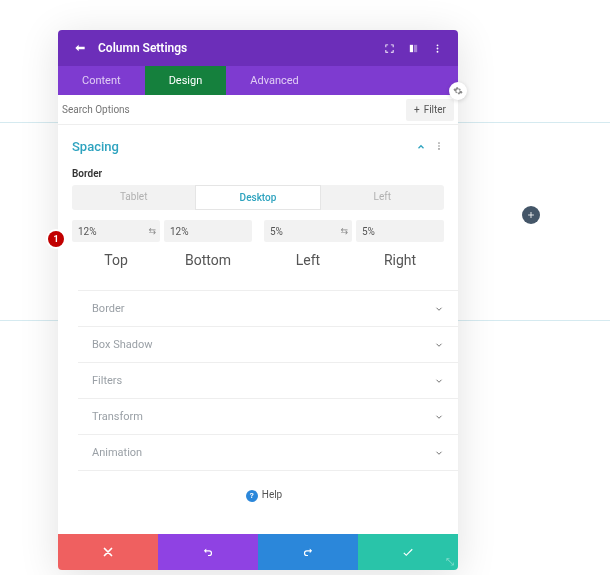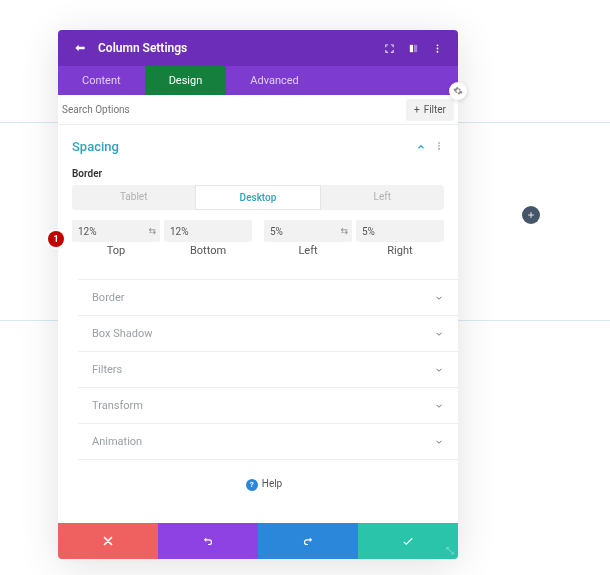--- a/index.html
+++ b/index.html
@@ -28,21 +28,21 @@
   .sublabel { font-size: 10px; font-weight: 600; color: #333; margin-top: 12px; }
   .device-tabs { display: flex; margin-top: 6px; border-radius: 3px; overflow: hidden; }
   .dev-tab { flex: 1; text-align: center; font-size: 10px; padding: 6px 0; background: #f2f2f2; color: #b0b0b0; cursor: pointer; }
   .dev-tab.active { background: #fff; border: 1px solid #e5e5e5; color: #2ea3bf; font-weight: 500; }
   .pad-row { display: flex; gap: 12px; margin-top: 10px; }
   .pad-pair { flex: 1; display: flex; gap: 4px; }
   .pad-col { flex: 1; }
   .pad-input-wrap { background: #f2f2f2; height: 22px; display: flex; align-items: center; position: relative; border-radius: 2px; }
   .pad-input { background: transparent; border: none; outline: none; font-size: 10px; color: #555; width: 100%; padding-left: 6px; }
   .link-ic { position: absolute; right: 4px; font-size: 9px; color: #888; cursor: pointer; }
-  .pad-lbl { text-align: center; font-size: 11px; color: #555; margin-top: 2px; }
+  .pad-lbl { text-align: center; font-size: 14px; color: #555; margin-top: 10px; }
   .ann-badge { position: absolute; left: -10px; top: 201px; width: 16px; height: 16px; border-radius: 50%; background: #c10000; color: #fff; font-size: 9px; font-weight: 700; display: flex; align-items: center; justify-content: center; box-shadow: 0 0 0 2px #fff; }
   .acc-list { margin-top: 22px; border-top: 1px solid #eee; margin-left: 20px; }
   .acc-item { display: flex; align-items: center; height: 36px; padding: 0 14px; border-bottom: 1px solid #eee; font-size: 11px; color: #9aa0a6; cursor: pointer; }
   .acc-item span { flex: 1; }
   .help-row { text-align: center; padding: 18px 0 32px 12px; font-size: 10px; color: #555; }
   .help-ic { display: inline-flex; width: 12px; height: 12px; border-radius: 50%; background: #2b87da; color: #fff; font-size: 8px; align-items: center; justify-content: center; margin-right: 4px; font-weight:700;}
   .action-bar { display: flex; height: 36px; border-bottom-left-radius: 4px; border-bottom-right-radius: 4px; overflow: hidden; position: relative; }
   .act { flex: 1; display: flex; align-items: center; justify-content: center; cursor: pointer; }
   .act.cancel { background: #ef6060; }
   .act.undo { background: #8f42e3; }

